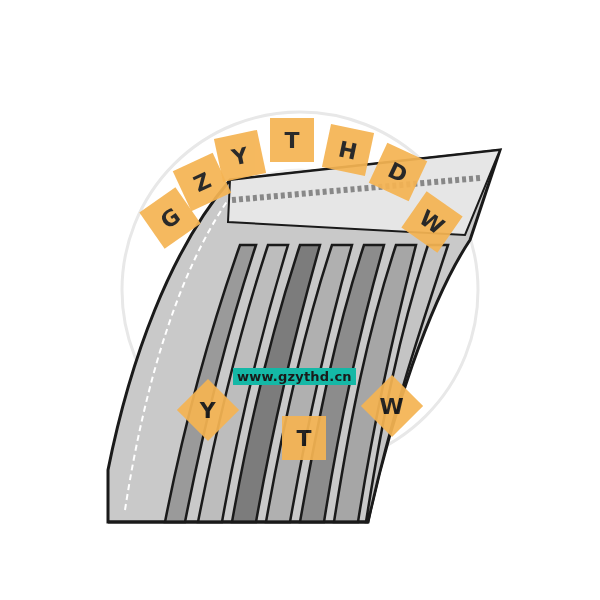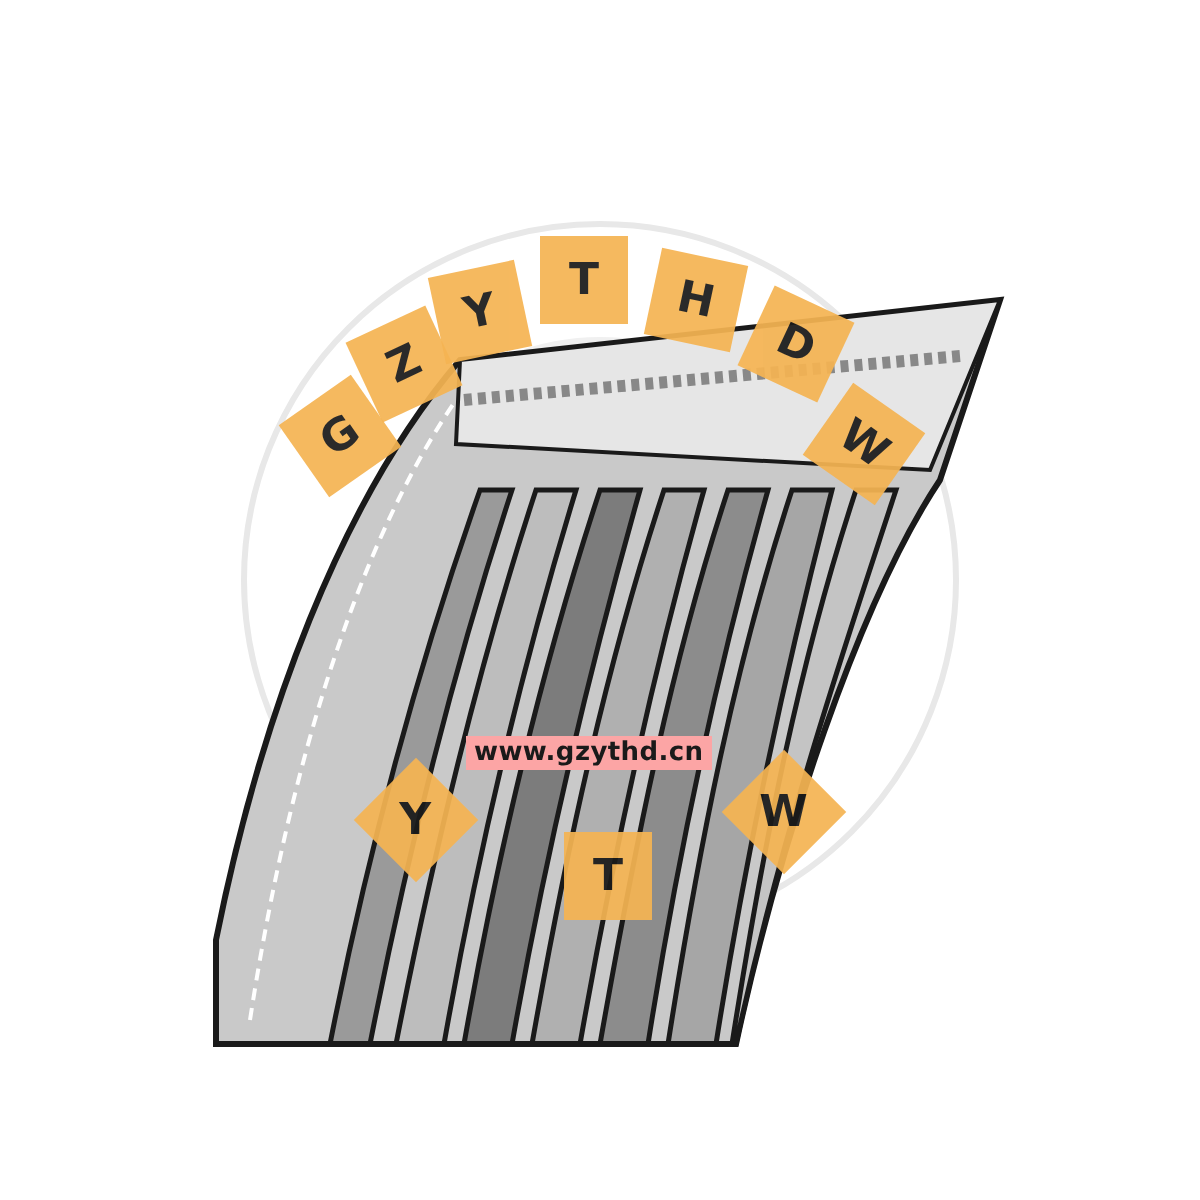--- a/index.html
+++ b/index.html
@@ -1,19 +1,19 @@
 <!DOCTYPE html>
 <html><head>
 <meta charset="utf-8">
 <style>
   html,body{margin:0;padding:0;background:#fff;}
   .stage{position:relative;width:600px;height:600px;overflow:hidden;background:#ffffff;font-family:"DejaVu Sans",sans-serif;}
   svg.belt{position:absolute;left:0;top:0;}
   .tile{position:absolute;width:44px;height:44px;background:#f5b453;opacity:.93;display:flex;align-items:center;justify-content:center;font-weight:bold;font-size:22px;color:#1a1a1a;}
-  .url{position:absolute;left:233px;top:368px;background:#fca5a5;padding:1px 4px;font-weight:bold;font-size:13px;color:#1a1a1a;letter-spacing:.2px;}
+  .url{position:absolute;left:233px;top:368px;background:#14b8a6;padding:1px 4px;font-weight:bold;font-size:13px;color:#1a1a1a;letter-spacing:.2px;}
 </style>
 </head>
 <body>
 
 <div class="stage">
   <svg class="belt" width="600" height="600" viewBox="0 0 600 600">
 
     <circle cx="300" cy="290" r="178" fill="none" stroke="#e8e8e8" stroke-width="3"></circle>
     <circle cx="300" cy="290" r="120" fill="none" stroke="#f0f0f0" stroke-width="3"></circle>
 

